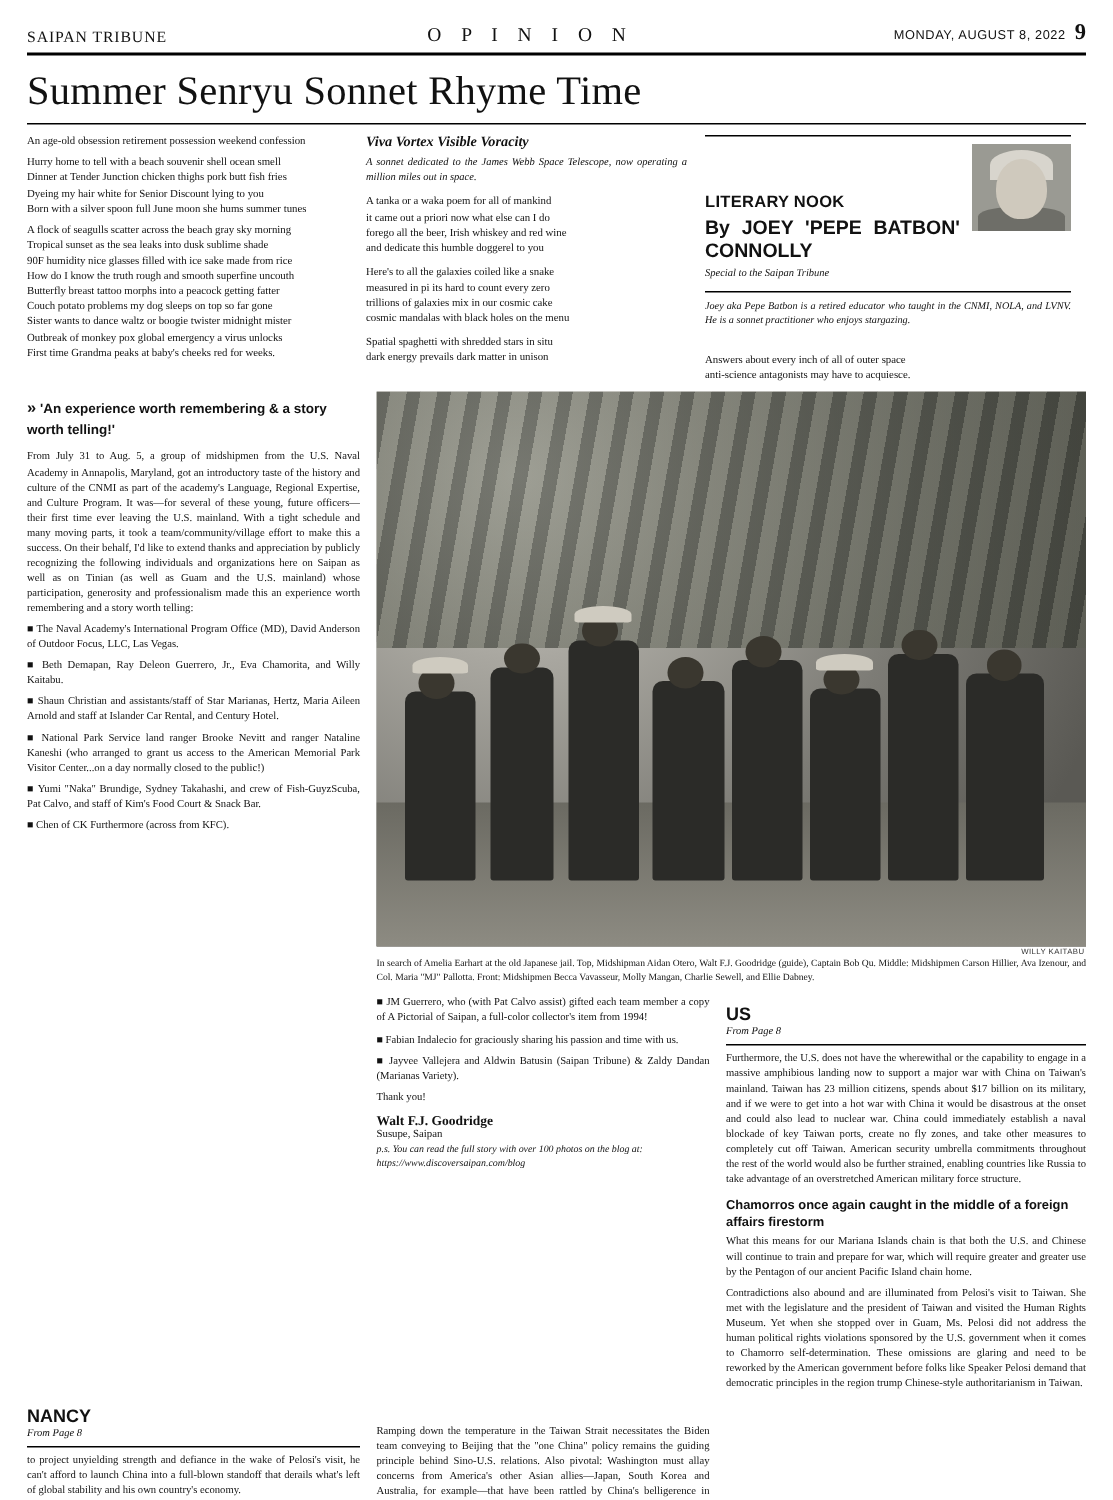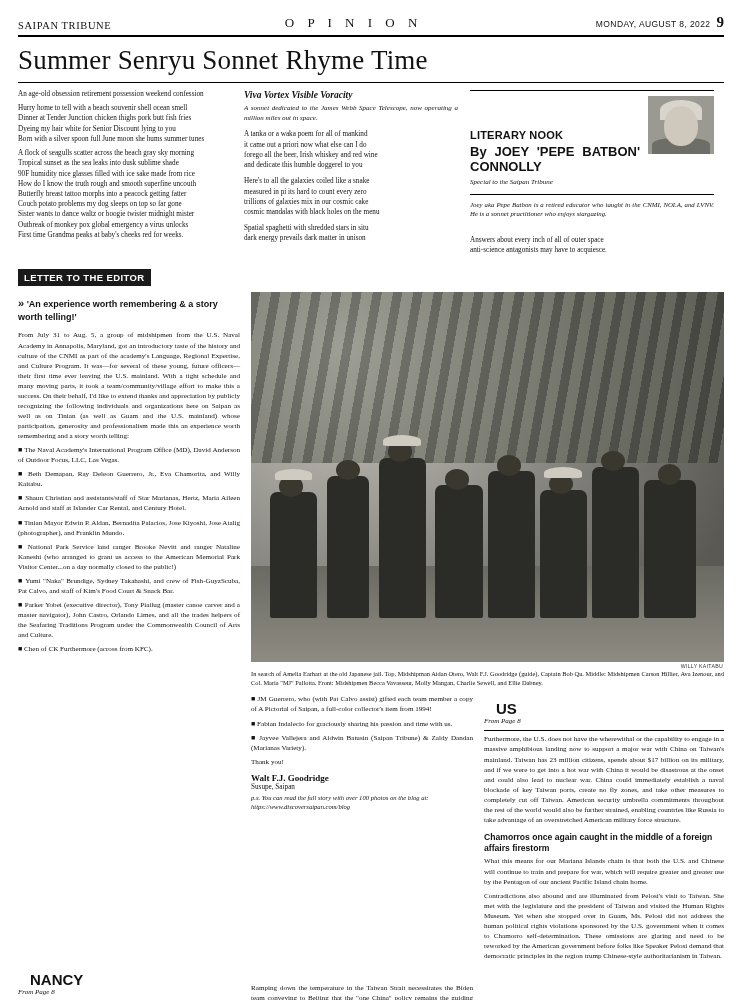--- a/index.html
+++ b/index.html
@@ -74,21 +74,21 @@
   .photo .people { position:absolute; left:0; bottom:12%; width:100%; height:62%; }
   .photo .p { position:absolute; bottom:0; background:#2b2b28; border-radius:7px 7px 2px 2px; }
   .photo .head { position:absolute; background:#3a372f; border-radius:50%; }
   .photo .hat { position:absolute; background:#cfcbc0; border-radius:50% 50% 10% 10%; }
   .credit { font-family:"Liberation Sans", sans-serif; font-size:5.2px; text-align:right; letter-spacing:.3px; padding:1px 1px 0 0; color:#333;}
   .caption { font-size:6.4px; line-height:1.4; text-align:justify; padding-top:1px; }
 
   .twocol { display:flex; gap:11px; margin-top:6px; }
   .c1 { width:222px; } .c2 { width:222px; } .c3 { flex:1; }
 
-  .mini-head { font-family:"Liberation Sans", sans-serif; font-weight:700; font-size:15px; margin:6px 0 0 12px;}
+  .mini-head { font-family:"Liberation Sans", sans-serif; font-weight:700; font-size:12px; margin:6px 0 0 0;}
   .mini-sub { font-style:italic; font-size:7px; margin:0 0 3px 0; }
   .name-bold { font-family:"Liberation Serif", serif; font-weight:700; font-size:9px; margin:6px 0 0 0;}
   .name-sub { font-size:7.2px; margin:0 0 3px 0;}
   .small-ital { font-size:6.6px; font-style:italic; line-height:1.35; }
   .subhead-b { font-family:"Liberation Sans", sans-serif; font-weight:700; font-size:8.6px; line-height:1.25; margin:7px 0 3px 0;}
   .txt { font-size:7.1px; line-height:1.42; text-align:justify; }
   .txt p { margin:0 0 4px 0; }
   .divider-thin { border-top:1px solid #000; margin:5px 0 3px 0;}
 </style>
 </head>
@@ -175,40 +175,35 @@
       <div class="nook-bio">Joey aka Pepe Batbon is a retired educator who taught in the CNMI, NOLA, and LVNV. He is a sonnet practitioner who enjoys stargazing.</div>
       <div style="height:10px"></div>
       <div style="height:7px"></div>
       <div class="senryu">
         <div>Answers about every inch of all of outer space</div>
         <div>anti-science antagonists may have to acquiesce.</div>
       </div>
     </div>
   </div>
 
-  <div class="bar-row">
-    <div class="section-bar">LETTER TO THE EDITOR</div>
-  </div>
 
   <div class="body-area">
 
     <div class="letter-col">
       <div class="pullquote">
         <span class="chev">»</span>
         <span>'An experience worth remembering &amp; a story worth telling!'</span>
       </div>
       <div class="letter-body">
         <p>From July 31 to Aug. 5, a group of midshipmen from the U.S. Naval Academy in Annapolis, Maryland, got an introductory taste of the history and culture of the CNMI as part of the academy's Language, Regional Expertise, and Culture Program. It was—for several of these young, future officers—their first time ever leaving the U.S. mainland. With a tight schedule and many moving parts, it took a team/community/village effort to make this a success. On their behalf, I'd like to extend thanks and appreciation by publicly recognizing the following individuals and organizations here on Saipan as well as on Tinian (as well as Guam and the U.S. mainland) whose participation, generosity and professionalism made this an experience worth remembering and a story worth telling:</p>
         <p>■ The Naval Academy's International Program Office (MD), David Anderson of Outdoor Focus, LLC, Las Vegas.</p>
         <p>■ Beth Demapan, Ray Deleon Guerrero, Jr., Eva Chamorita, and Willy Kaitabu.</p>
         <p>■ Shaun Christian and assistants/staff of Star Marianas, Hertz, Maria Aileen Arnold and staff at Islander Car Rental, and Century Hotel.</p>
-        <p>■ Tinian Mayor Edwin P. Aldan, Bernadita Palacios, Jose Kiyoshi, Jose Atalig (photographer), and Franklin Mundo.</p>
         <p>■ National Park Service land ranger Brooke Nevitt and ranger Nataline Kaneshi (who arranged to grant us access to the American Memorial Park Visitor Center...on a day normally closed to the public!)</p>
         <p>■ Yumi "Naka" Brundige, Sydney Takahashi, and crew of Fish-GuyzScuba, Pat Calvo, and staff of Kim's Food Court &amp; Snack Bar.</p>
-        <p>■ Parker Yobei (executive director), Tony Piailug (master canoe carver and a master navigator), John Castro, Orlando Limes, and all the trades helpers of the Seafaring Traditions Program under the Commonwealth Council of Arts and Culture.</p>
         <p>■ Chen of CK Furthermore (across from KFC).</p>
       </div>
     </div>
 
     <div class="right-col">
       <div class="photo">
         <div class="sky"></div>
         <div class="trees"></div>
         <div class="ground"></div>
         <div class="people">

